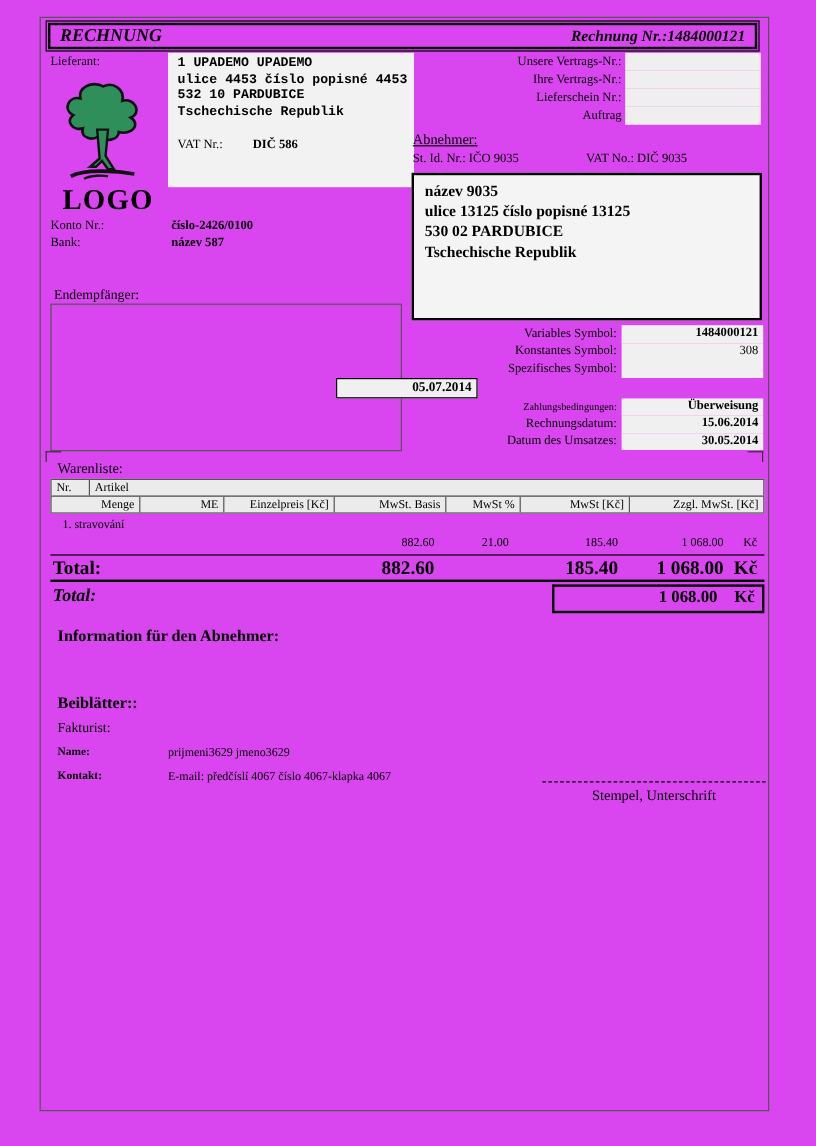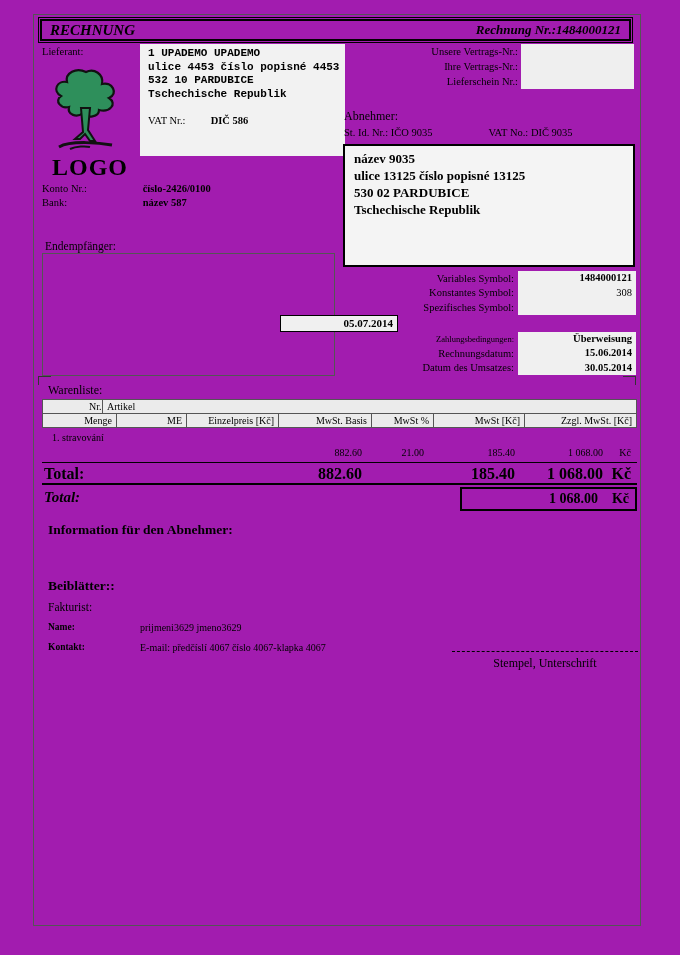--- a/index.html
+++ b/index.html
@@ -1,16 +1,16 @@
 <!DOCTYPE html>
 <html><head>
 <meta charset="utf-8">
 <style>
   html,body{margin:0;padding:0;background:#fff;}
-  #page{position:relative;width:680px;height:955px;background:#a21caf;
+  #page{position:relative;width:680px;height:955px;background:#d946ef;
         font-family:"Liberation Serif","DejaVu Serif",serif;color:#000;overflow:hidden;}
   .abs{position:absolute;}
   
   .page-border{left:33px;top:14px;width:606px;height:910px;border:1px solid #555;}
   
   .header-box{left:38px;top:17px;width:595px;height:26px;border:1px solid #000;padding:1px;box-sizing:border-box;}
   .header-inner{border:2px solid #000;height:100%;box-sizing:border-box;display:flex;align-items:center;justify-content:space-between;padding:0 8px;}
   .header-title{font-weight:bold;font-style:italic;font-size:15px;}
   .header-no{font-weight:bold;font-style:italic;font-size:13px;}
   
@@ -21,21 +21,21 @@
   .vat-row .k{display:inline-block;width:60px;}
   .vat-row .v{font-weight:bold;}
   .logo-wrap{left:46px;top:66px;width:80px;height:92px;}
   .logo-text{left:42px;top:154px;width:96px;font-weight:bold;font-size:24px;letter-spacing:1px;text-align:center;}
   
   .contract{left:340px;top:44px;width:294px;}
   .c-row{display:flex;height:15px;align-items:center;}
   .c-row .cl{width:178px;text-align:right;font-size:10.5px;padding-right:3px;white-space:nowrap;}
   .c-row .cv{width:113px;height:15px;background:#efefef;}
   
-  .abnehmer-label{left:344px;top:109px;font-size:12px;}
+  .abnehmer-label{left:344px;top:109px;font-size:12px;text-decoration:underline;}
   .abn-ids{left:344px;top:127px;width:292px;font-size:10.5px;display:flex;}
   .abn-ids .pair2{margin-left:56px;}
   .buyer-box{left:343px;top:144px;width:292px;height:123px;border:2px solid #000;background:#f4f4f4;padding:4px 9px;box-sizing:border-box;}
   .buyer-box .line{font-weight:bold;font-size:13px;line-height:17px;white-space:nowrap;}
   .kb-row{font-size:10.5px;white-space:nowrap;}
   .kb-row .k{display:inline-block;width:98px;}
   .kb-row .v{font-weight:bold;}
   
   .endemp-label{left:45px;top:240px;font-size:11.5px;}
   .endemp-box{left:42px;top:253px;width:293px;height:123px;border:1px solid #555;box-sizing:border-box;}
@@ -52,21 +52,21 @@
   
   .mark-l{left:38px;top:376px;width:12px;height:8px;border-top:1.5px solid #333;border-left:1.5px solid #333;}
   .mark-r{left:623px;top:376px;width:12px;height:8px;border-top:1.5px solid #333;border-right:1.5px solid #333;}
   
   .waren-label{left:48px;top:383px;font-size:12px;}
   .wtable{left:42px;top:399px;width:595px;font-size:10px;}
   .trow{display:flex;}
   .hrow{background:#ebebeb;border:1px solid #555;box-sizing:border-box;height:15px;align-items:center;}
   .hrow2{margin-top:-1px;}
   .cell{box-sizing:border-box;padding:0 4px;white-space:nowrap;overflow:hidden;}
-  .cn{width:18px;border-right:1px solid #555;height:100%;display:flex;align-items:center;margin-left:42px;}
+  .cn{width:32px;border-right:1px solid #555;height:100%;display:flex;align-items:center;}
   .ca{flex:1;}
   .c1{width:73px;}.c2{width:70px;}.c3{width:92px;}.c4{width:93px;}.c5{width:62px;}.c6{width:91px;}.c7{width:112px;display:flex;}
   .hrow2 .cell{text-align:right;height:100%;line-height:13px;}
   .hrow2 .cell + .cell{border-left:1px solid #555;}
   .hrow2 .c7{display:block;}
   .num{text-align:right;padding-right:8px;}
   .c7 .amt{flex:1;text-align:right;padding-right:4px;}
   .c7 .cur{width:24px;text-align:right;}
   .item-name-row{height:15px;align-items:center;margin-top:2px;}
   .item-name{padding-left:10px;}
@@ -142,20 +142,24 @@
       <span class="cv"></span>
     </div>
     <div class="c-row">
       <span class="cl">Ihre Vertrags-Nr.:</span>
       <span class="cv"></span>
     </div>
     <div class="c-row">
       <span class="cl">Lieferschein Nr.:</span>
       <span class="cv"></span>
     </div>
+    <div class="c-row">
+      <span class="cl">Auftrag</span>
+      <span class="cv"></span>
+    </div>
   </div>
 
   <div class="abs abnehmer-label">Abnehmer:</div>
   <div class="abs abn-ids">
     <span>
       <span>St. Id. Nr.:</span>
       <span>IČO 9035</span>
     </span>
     <span class="pair2">
       <span>VAT No.:</span>

